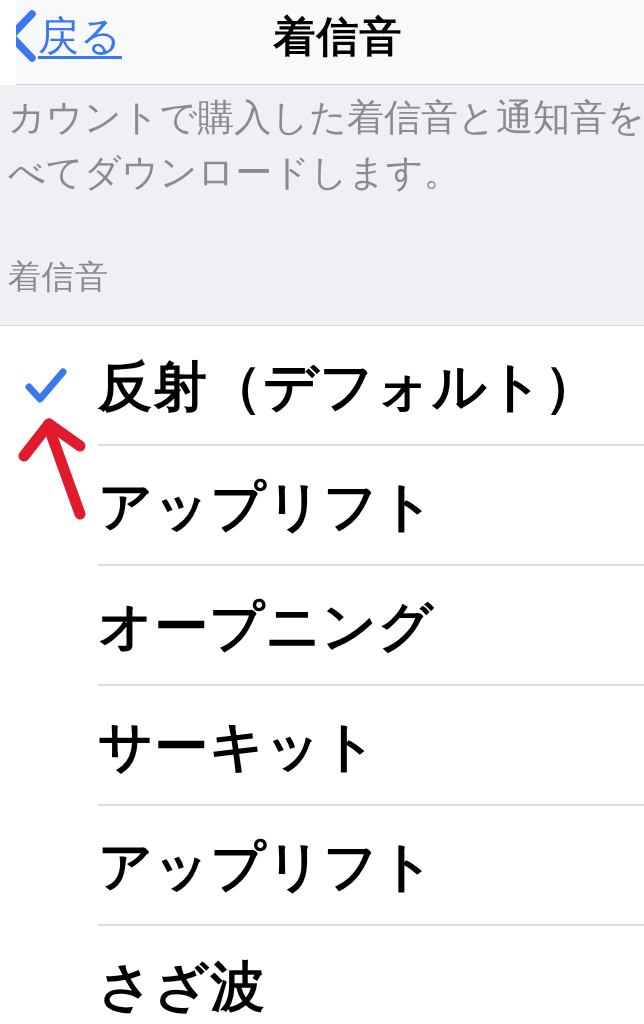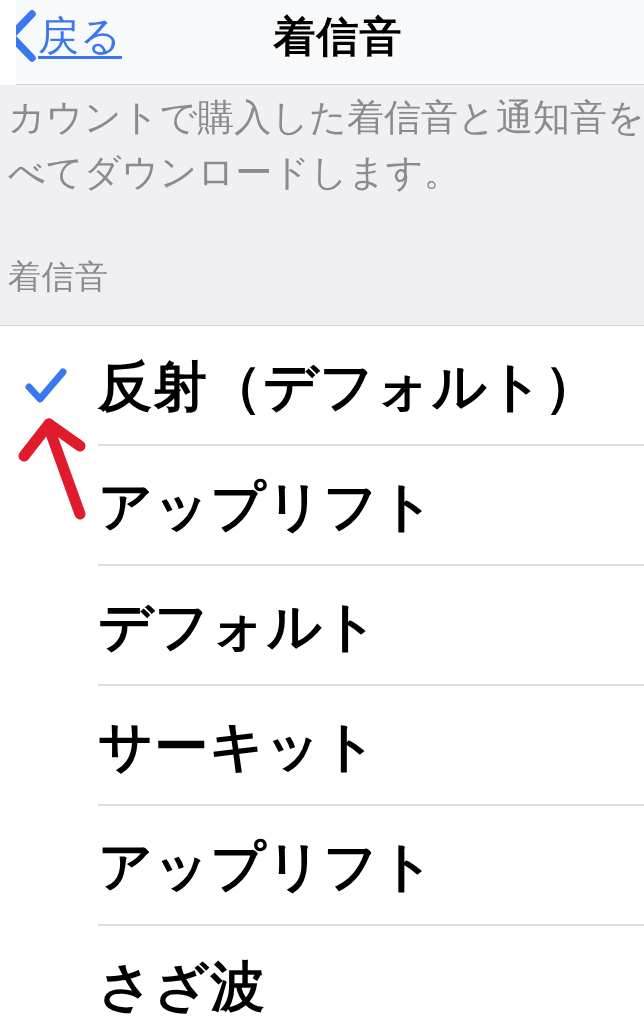--- a/index.html
+++ b/index.html
@@ -213,21 +213,21 @@
       <span class="row-label">反射（デフォルト）</span>
       <span class="row-sep"></span>
     </div>
 
     <div class="row">
       <span class="row-label">アップリフト</span>
       <span class="row-sep"></span>
     </div>
 
     <div class="row">
-      <span class="row-label">デフォルト</span>
+      <span class="row-label">オープニング</span>
       <span class="row-sep"></span>
     </div>
 
     <div class="row">
       <span class="row-label">サーキット</span>
       <span class="row-sep"></span>
     </div>
 
     <div class="row">
       <span class="row-label">アップリフト</span>

